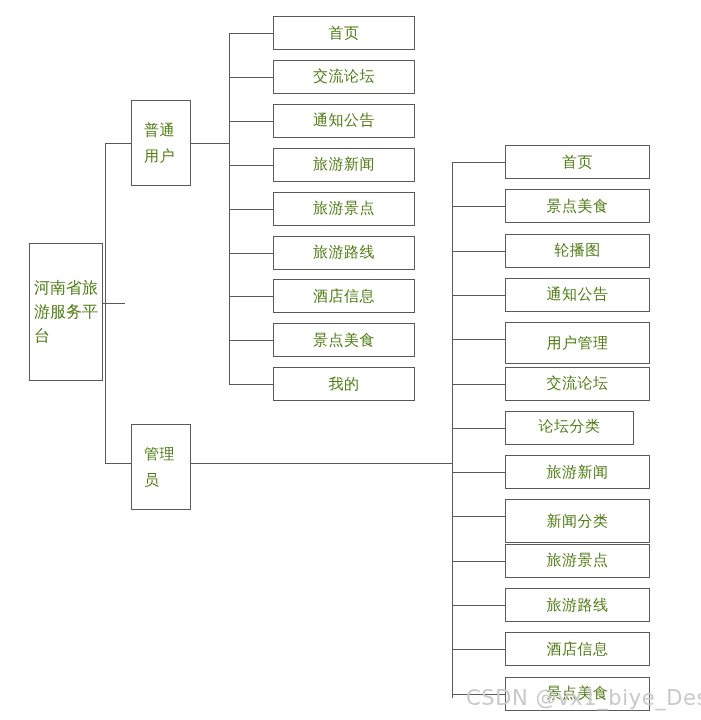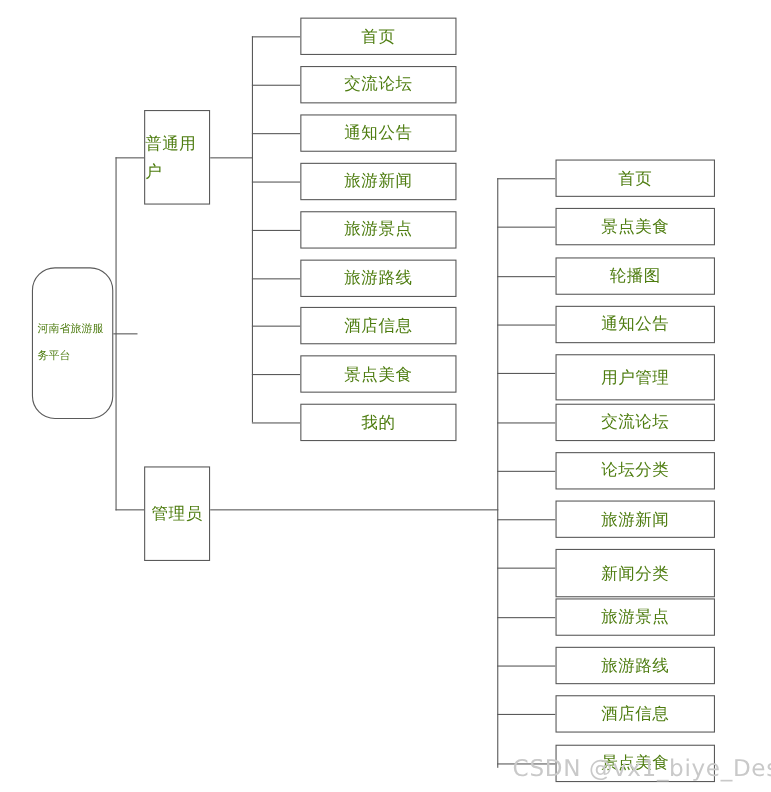--- a/index.html
+++ b/index.html
@@ -26,29 +26,29 @@
     align-items: center;
     justify-content: center;
     text-align: left;
     color: #4d7c0f;
     font-size: 15px;
     line-height: 21px;
     letter-spacing: 0.5px;
     z-index: 3;
   }
   .node.root {
-    font-size: 10px;
+    font-size: 16px;
     line-height: 24px;
     letter-spacing: 0px;
     padding: 0 4px;
-    border-radius: 21px;
   }
   .node.role {
     font-size: 15px;
     line-height: 26px;
+    padding-left: 12px;
   }
   .line {
     position: absolute;
     background: #5a5a5a;
     z-index: 1;
   }
   .line.h { height: 1px; }
   .line.v { width: 1px; }
   .watermark {
     position: absolute;
@@ -110,21 +110,21 @@
       <div class="node" style="left: 505px; top: 189.3px; width: 145px; height: 34px;">景点美食</div>
       <div class="line h" style="left: 452px; top: 251px; width: 53px;"></div>
       <div class="node" style="left: 505px; top: 233.6px; width: 145px; height: 34px;">轮播图</div>
       <div class="line h" style="left: 452px; top: 295px; width: 53px;"></div>
       <div class="node" style="left: 505px; top: 277.9px; width: 145px; height: 34px;">通知公告</div>
       <div class="line h" style="left: 452px; top: 339px; width: 53px;"></div>
       <div class="node" style="left: 505px; top: 322.2px; width: 145px; height: 42px;">用户管理</div>
       <div class="line h" style="left: 452px; top: 384px; width: 53px;"></div>
       <div class="node" style="left: 505px; top: 366.5px; width: 145px; height: 34px;">交流论坛</div>
       <div class="line h" style="left: 452px; top: 428px; width: 53px;"></div>
-      <div class="node" style="left: 505px; top: 410.8px; width: 145px; height: 34px;">论坛分类</div>
+      <div class="node" style="left: 505px; top: 410.8px; width: 129px; height: 34px; font-family: Liberation Mono, monospace;">论坛分类</div>
       <div class="line h" style="left: 452px; top: 472px; width: 53px;"></div>
       <div class="node" style="left: 505px; top: 455.1px; width: 145px; height: 34px;">旅游新闻</div>
       <div class="line h" style="left: 452px; top: 516px; width: 53px;"></div>
       <div class="node" style="left: 505px; top: 499.4px; width: 145px; height: 44px;">新闻分类</div>
       <div class="line h" style="left: 452px; top: 561px; width: 53px;"></div>
       <div class="node" style="left: 505px; top: 543.7px; width: 145px; height: 34px;">旅游景点</div>
       <div class="line h" style="left: 452px; top: 605px; width: 53px;"></div>
       <div class="node" style="left: 505px; top: 588px; width: 145px; height: 34px;">旅游路线</div>
       <div class="line h" style="left: 452px; top: 649px; width: 53px;"></div>
       <div class="node" style="left: 505px; top: 632.3px; width: 145px; height: 34px;">酒店信息</div>

